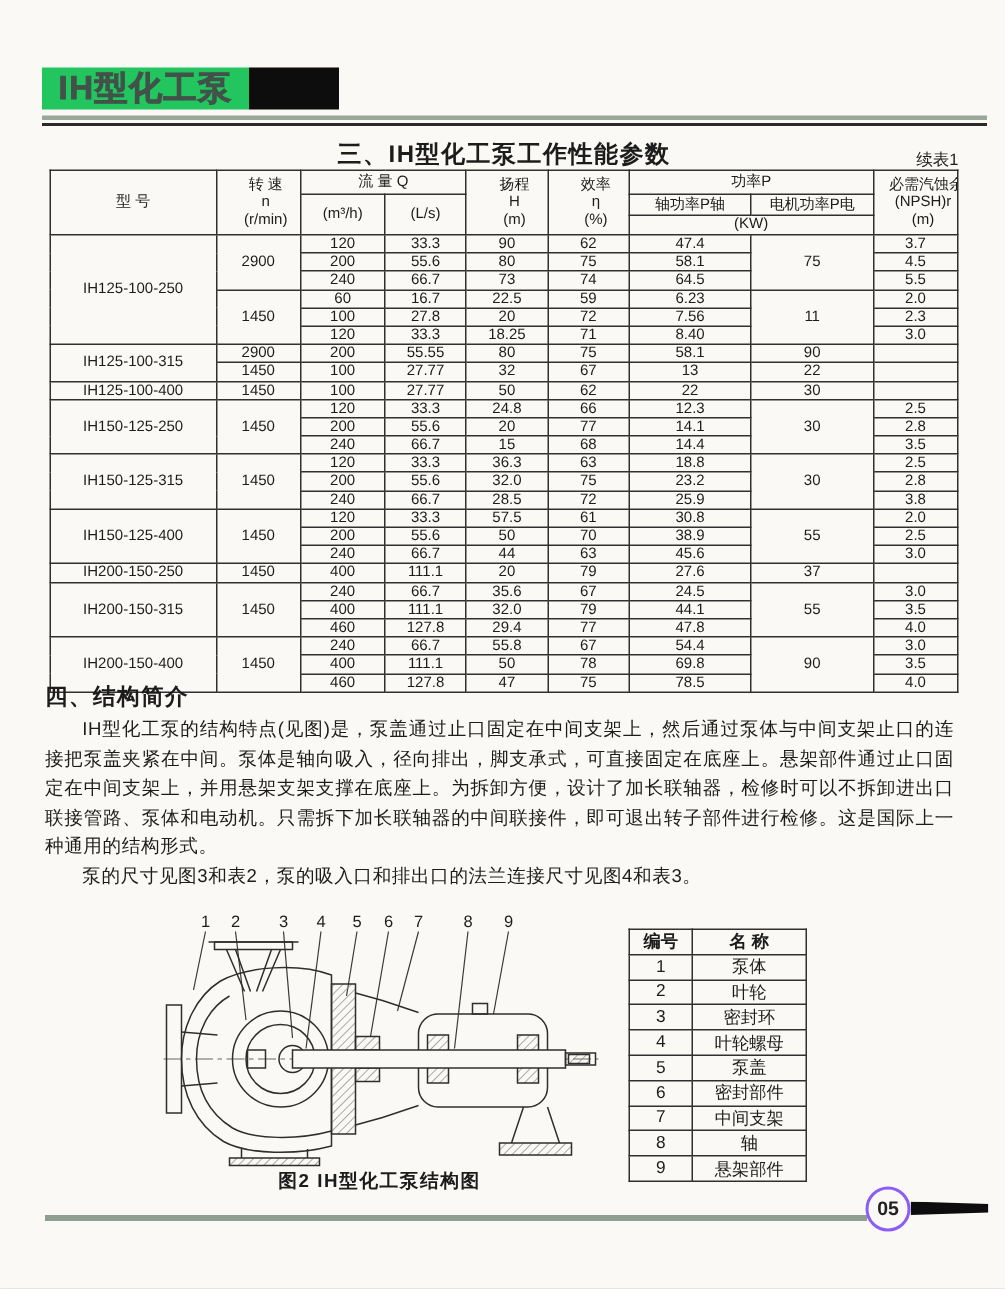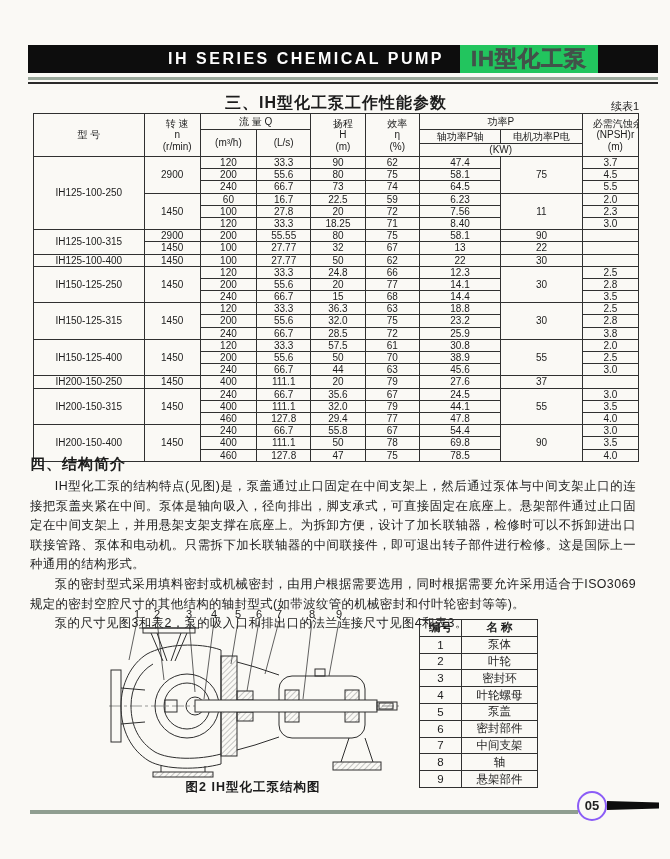--- a/index.html
+++ b/index.html
@@ -62,21 +62,20 @@
     border:2px solid #8b5cf6; background:#faf9f5; text-align:center; line-height:26px;
     font-size:13px; font-weight:bold; color:#222; z-index:2;
   }
 </style>
 </head>
 <body>
 
 <div class="page">
 
   <div class="banner">
-    <div class="banner-left">IH SERIES CHEMICAL PUMP</div>
     <div class="banner-cn">IH型化工泵</div>
     <div class="banner-right"></div>
   </div>
   <div class="banner-rule1"></div>
   <div class="banner-rule2"></div>
 
   <div class="table-title-row">
     <div class="table-title">三、IH型化工泵工作性能参数</div>
     <div class="continued-note">续表1</div>
   </div>
@@ -360,21 +359,20 @@
           <td>75</td>
           <td>78.5</td>
           <td>4.0</td>
         </tr>
       </tbody>
   </table>
 
   <div class="section4">
     <h2>四、结构简介</h2>
     <p>IH型化工泵的结构特点(见图)是，泵盖通过止口固定在中间支架上，然后通过泵体与中间支架止口的连接把泵盖夹紧在中间。泵体是轴向吸入，径向排出，脚支承式，可直接固定在底座上。悬架部件通过止口固定在中间支架上，并用悬架支架支撑在底座上。为拆卸方便，设计了加长联轴器，检修时可以不拆卸进出口联接管路、泵体和电动机。只需拆下加长联轴器的中间联接件，即可退出转子部件进行检修。这是国际上一种通用的结构形式。</p>
-    <p>泵的密封型式采用填料密封或机械密封，由用户根据需要选用，同时根据需要允许采用适合于ISO3069规定的密封空腔尺寸的其他结构的轴封型式(如带波纹管的机械密封和付叶轮密封等等)。</p>
     <p>泵的尺寸见图3和表2，泵的吸入口和排出口的法兰连接尺寸见图4和表3。</p>
   </div>
 
   <div class="figure-row">
     <div class="figure-block">
       <svg width="300" height="172" viewBox="0 0 300 172">
         <defs>
           <pattern id="hat" width="4" height="4" patternUnits="userSpaceOnUse" patternTransform="rotate(45)">
             <line x1="0" y1="0" x2="0" y2="4" stroke="#8f8f8f" stroke-width="1"></line>
           </pattern>

